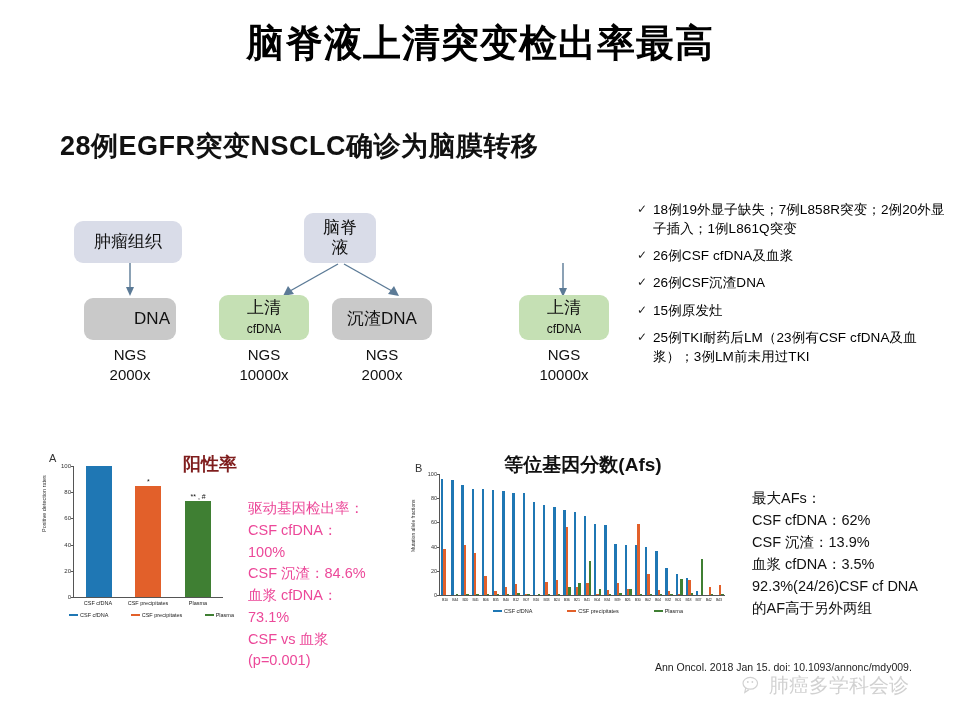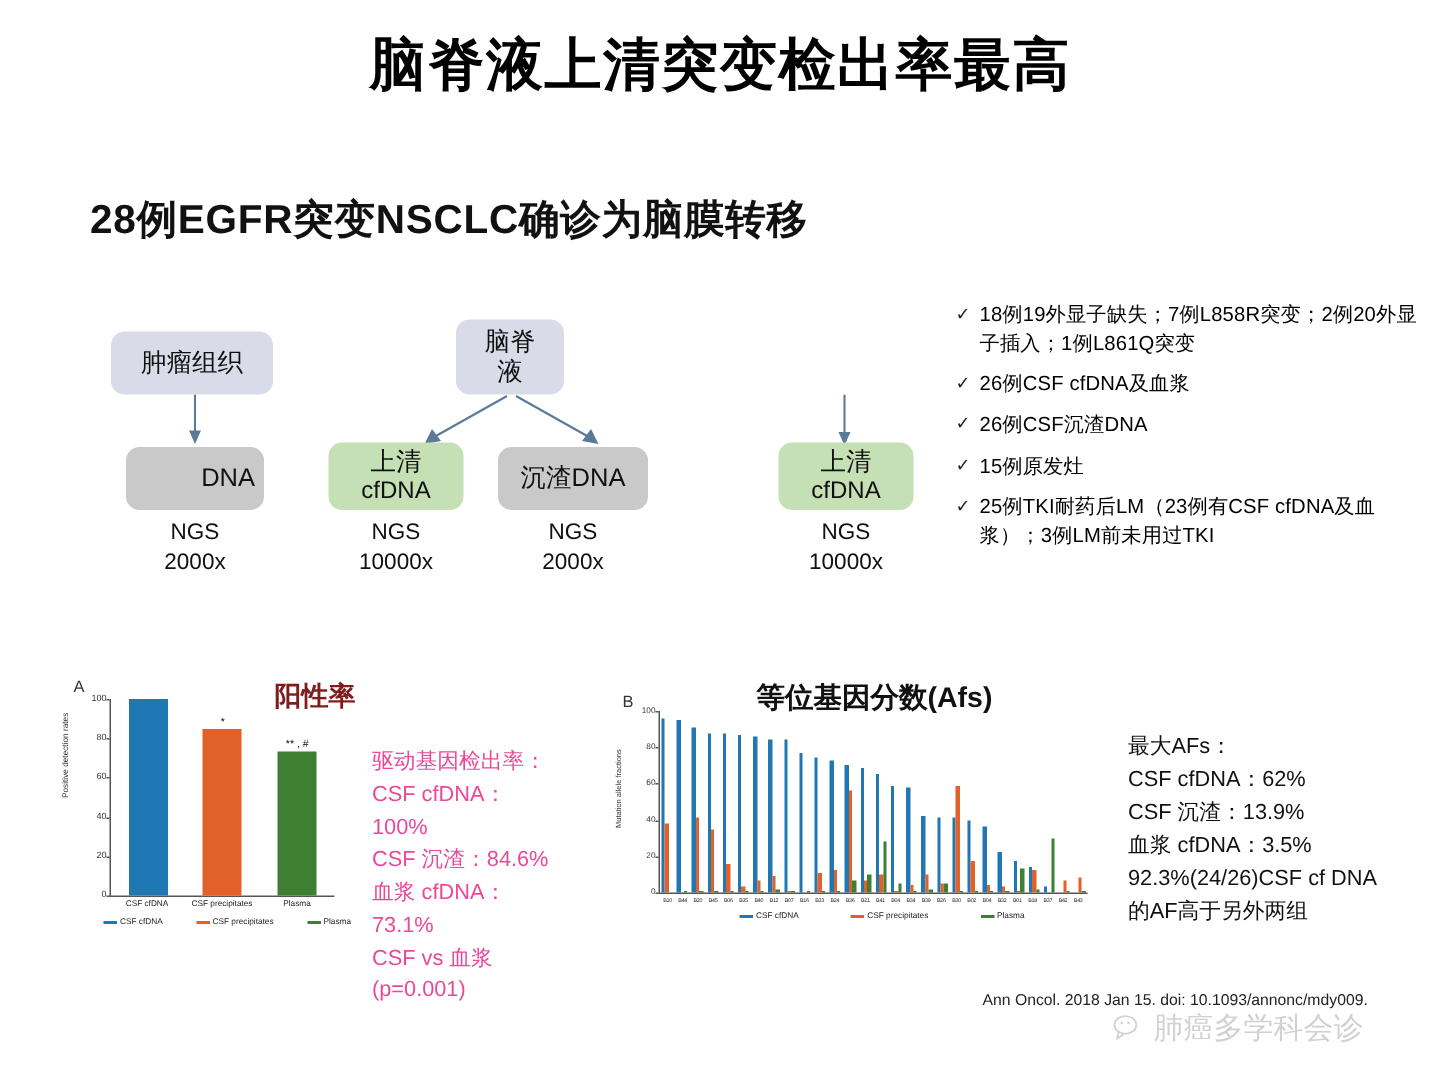--- a/index.html
+++ b/index.html
@@ -22,21 +22,21 @@
   
   .flow{position:absolute;left:18px;top:195;width:620px;height:210px;margin-left:26px;}
   .node{
     position:absolute;border-radius:9px;display:flex;align-items:center;
     justify-content:center;text-align:center;line-height:1.15;
     font-size:17px;color:#111;box-sizing:border-box;padding:3px 6px;
   }
   .node.src{background:#d9dce8;}
   .node.grey{background:#c9c9c9;}
   .node.green{background:#c5e0b4;}
-  .node .l2{font-size:16px;}
+  .node .l2{font-size:12px;}
   .ngs{
     position:absolute;text-align:center;font-size:15px;line-height:1.35;color:#111;
   }
   .arrow{position:absolute;}
 
   
   .bullets{position:absolute;left:637px;top:200px;width:320px;}
   .bhead{font-size:14px;font-weight:600;margin-bottom:7px;letter-spacing:.2px;}
   .brow{display:flex;align-items:flex-start;margin-bottom:8px;}
   .chk{

